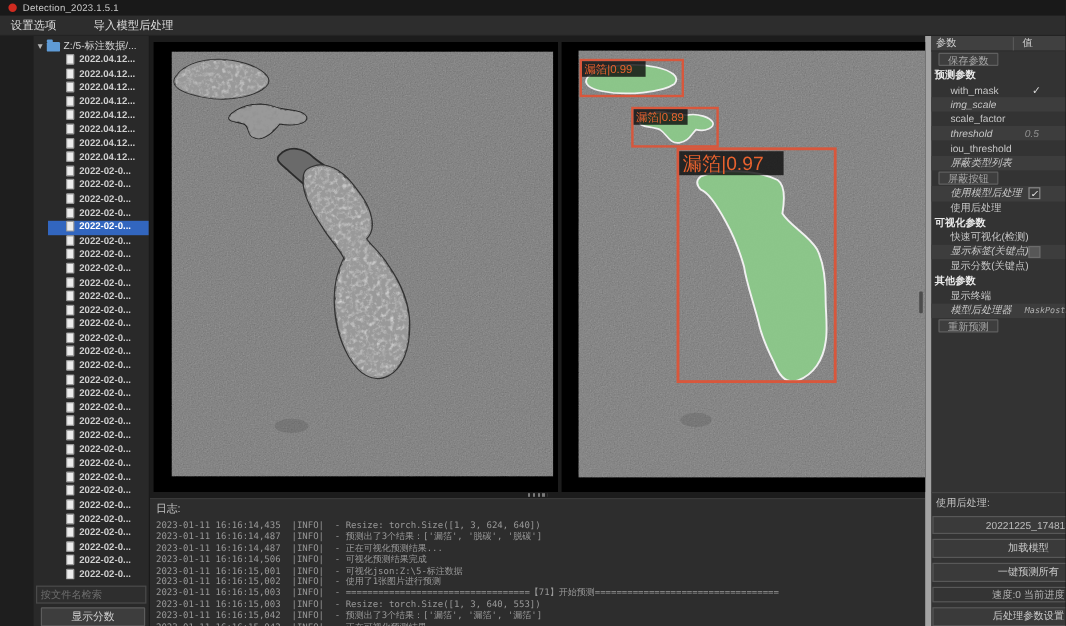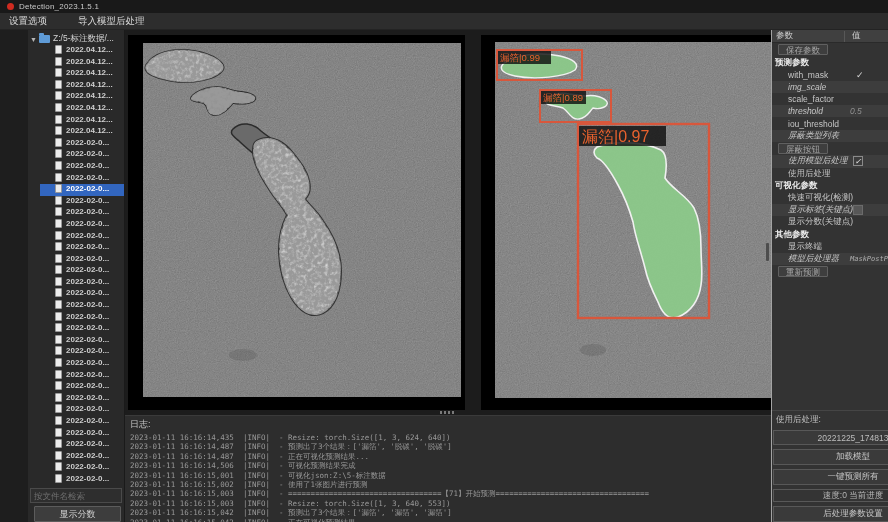--- a/index.html
+++ b/index.html
@@ -35,39 +35,39 @@
   .tree-row.selected .flabel { color:#ffffff; }
   .search-box { margin:2px 2px 0 2px; }
   .search-box input { width:100%; height:15px; background:#2e2e2e; border:1px solid #4a4a4a;
            color:#cfcfcf; font-size:8.5px; padding:0 3px; font-family:inherit; outline:none; }
   .search-box input::placeholder { color:#6e6e6e; }
   .import-btn { margin:3px 3px 0 6px; height:16px; background:#3d3d3d; border:1px solid #5c5c5c;
            border-radius:1px; color:#d2d2d2; font-size:9px; display:flex;
            align-items:center; justify-content:center; }
   
   .main { flex:1; min-width:0; display:flex; flex-direction:column; background:#1c1c1c; }
-  .image-area { height:380px; display:flex; gap:16px; padding:5px 0 0 3px; }
+  .image-area { height:380px; display:flex; gap:3px; padding:5px 0 0 3px; }
   .img-panel { background:#000; height:375px; position:relative; overflow:hidden; }
   .img-panel.left { width:337px; }
   .img-panel.right { flex:1; }
   .photo { display:block; }
   .photo.left { margin:8px 0 0 15px; }
   .photo.right { margin:7px 0 0 14px; }
   .vscroll-thumb { position:absolute; right:2px; top:208px; width:3px; height:18px;
            background:#4d4d4d; border-radius:1px; }
   .splitter { height:5px; display:flex; align-items:center; justify-content:center; }
   .grip { width:16px; height:3px;
           background:repeating-linear-gradient(90deg,#7a7a7a 0 2px, transparent 2px 4px); }
   .log-area { flex:1; background:#2d2d2d; border-top:1px solid #3a3a3a;
               padding:2px 0 0 5px; overflow:hidden; }
   .log-title { font-size:9px; color:#c4c4c4; margin-bottom:2px; }
   .log-line { font-family:"DejaVu Sans Mono", monospace; font-size:7.5px; line-height:9.4px;
               color:#999999; white-space:pre; }
   
-  .rightpanel { width:117px; background:#333333; border-left:1px solid #a3a3a3;
+  .rightpanel { width:117px; background:#333333; border-left:5px solid #a3a3a3;
                 display:flex; flex-direction:column; overflow:hidden; }
   .ptable-header { height:13px; background:#404040; display:flex; align-items:center;
                 border-bottom:1px solid #2a2a2a; }
   .ph-param { flex:1; font-size:8.5px; color:#d0d0d0; padding-left:4px; }
   .ph-sep { width:1px; height:11px; background:#585858; }
   .ph-value { width:43px; font-size:8.5px; color:#d0d0d0; padding-left:7px; }
   .prow { height:12.2px; display:flex; align-items:center; position:relative; }
   .prow.button { height:13.5px; }
   .prow.shaded { background:#3d3d3d;font-style:italic; }
   .prow.section .plabel { font-size:8.5px; font-weight:bold; color:#eaeaea; padding-left:3px; }

